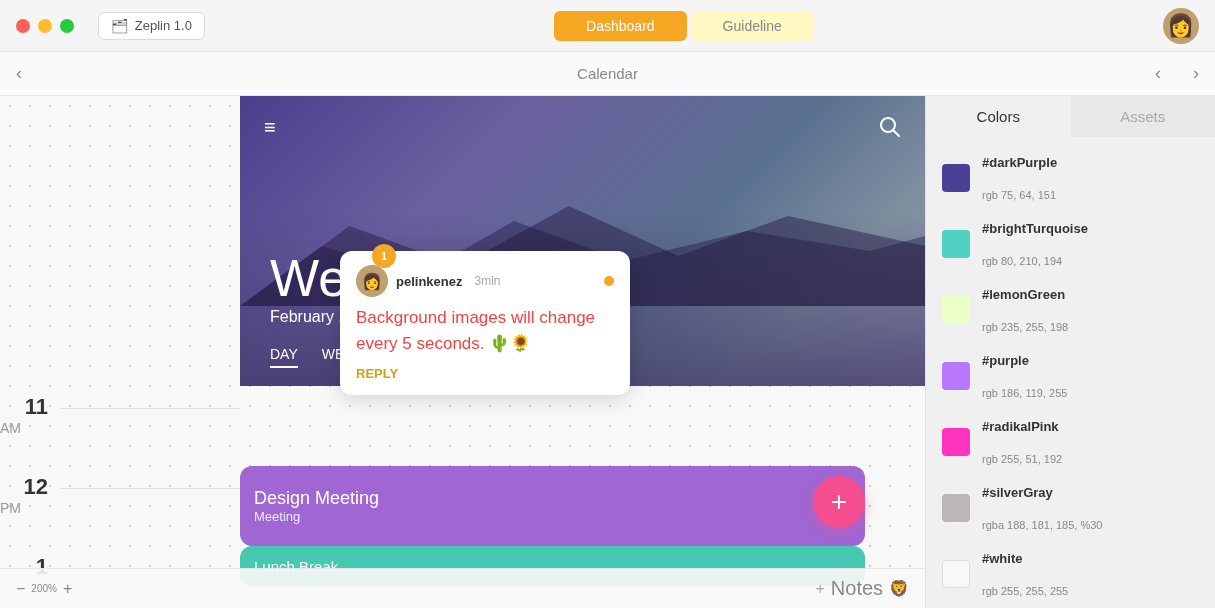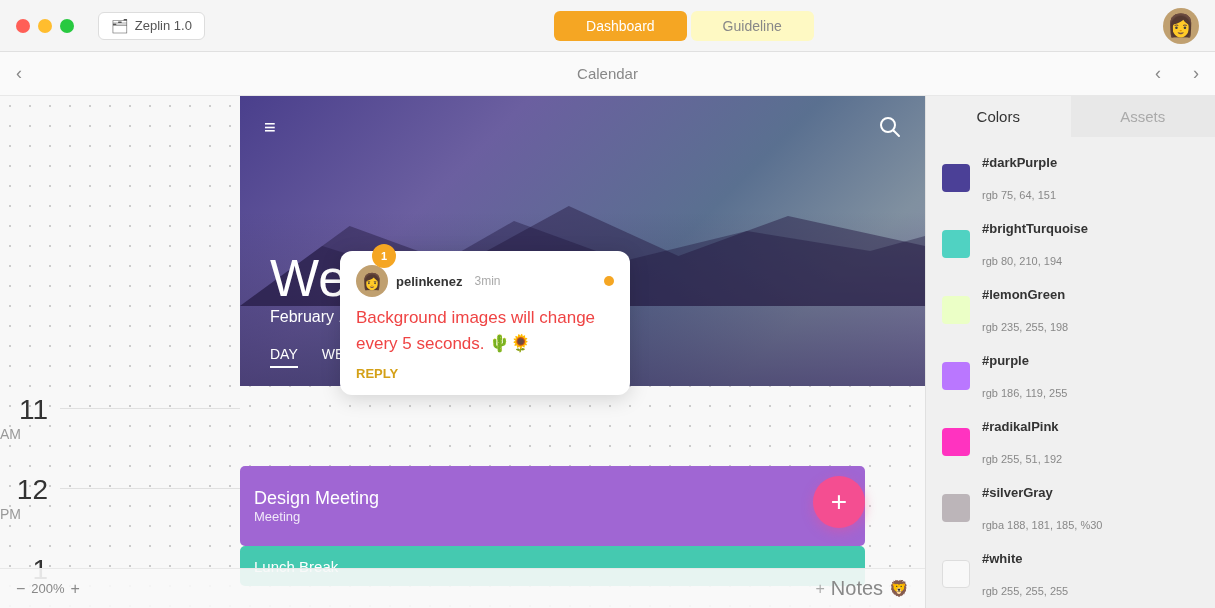--- a/index.html
+++ b/index.html
@@ -109,49 +109,49 @@
     }
 
     
     .time-column {
       position: absolute; left: 0; top: 290px; bottom: 0; width: 240px;
     }
     .time-row {
       display: flex; align-items: flex-start; height: 80px; padding-top: 8px;
     }
     .time-label { width: 60px; text-align: right; padding-right: 12px; }
-    .time-hour { font-size: 28px; color: #333; font-weight: 400; display: block; }
+    .time-hour { font-size: 22px; color: #333; font-weight: 700; display: block; }
     .time-ampm { font-size: 14px; color: #999; display: block; text-align: left; }
 
     
     .events-area {
       position: absolute; left: 240px; top: 290px; right: 0; bottom: 0;
     }
     .event-block {
-      position: absolute; left: 0; right: 60px; border-radius: 5px; padding: 10px 14px;
+      position: absolute; left: 0; right: 60px; border-radius: 12px; padding: 10px 14px;
       display: flex; align-items: center; justify-content: space-between;
     }
     .event-design {
       top: 80px; height: 80px; background: #a066d3;
     }
     .event-lunch {
       top: 160px; height: 40px; background: #45c9b0; text-align: right;
     }
     .event-title { font-size: 18px; font-weight: 500; color: white; }
     .event-sub { font-size: 13px; color: rgba(255,255,255,0.85); }
     .event-icon { font-size: 20px; color: rgba(255,255,255,0.7); }
 
     
     .bottom-bar {
       position: absolute; bottom: 0; left: 240px; right: 0; height: 40px;
       background: rgba(248,248,248,0.9); border-top: 1px solid #e8e8e8;
       display: flex; align-items: center; padding: 0 16px; gap: 8px;
     }
     .zoom-btn { background: none; border: none; color: #888; font-size: 16px; cursor: pointer; }
-    .zoom-label { font-size: 13px; color: #888; }
+    .zoom-label { font-size: 10px; color: #888; }
     .notes-area { margin-left: auto; display: flex; align-items: center; gap: 6px; }
     .notes-label { font-size: 20px; color: #888; }
     .notes-add { color: #aaa; font-size: 16px; cursor: pointer; background: none; border: none; }
 
     
     .zoom-controls {
       position: absolute; bottom: 0; left: 0; width: 240px; height: 40px;
       background: rgba(248,248,248,0.9); border-top: 1px solid #e8e8e8;
       display: flex; align-items: center; padding: 0 16px; gap: 6px;
     }

